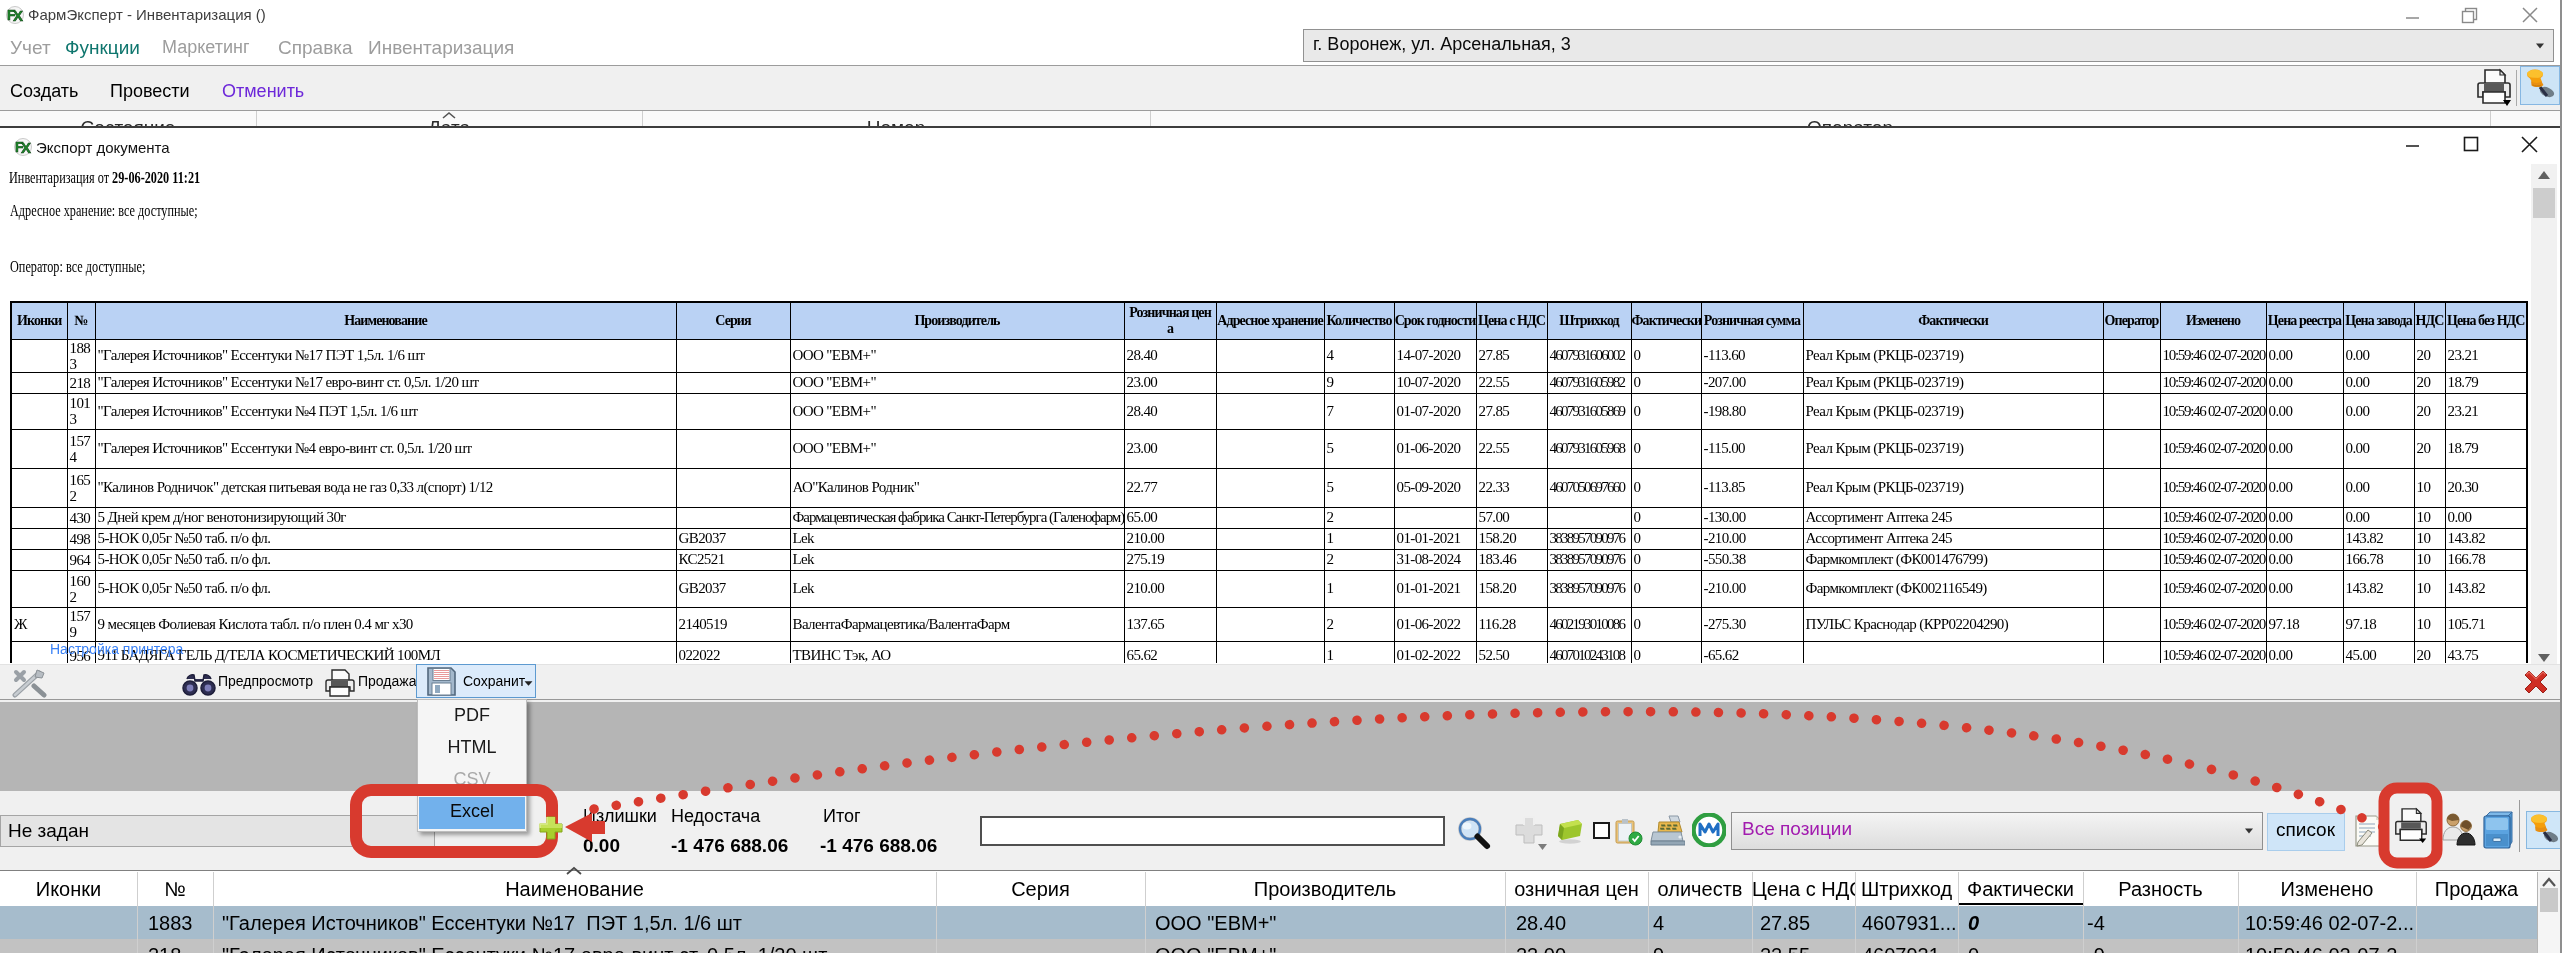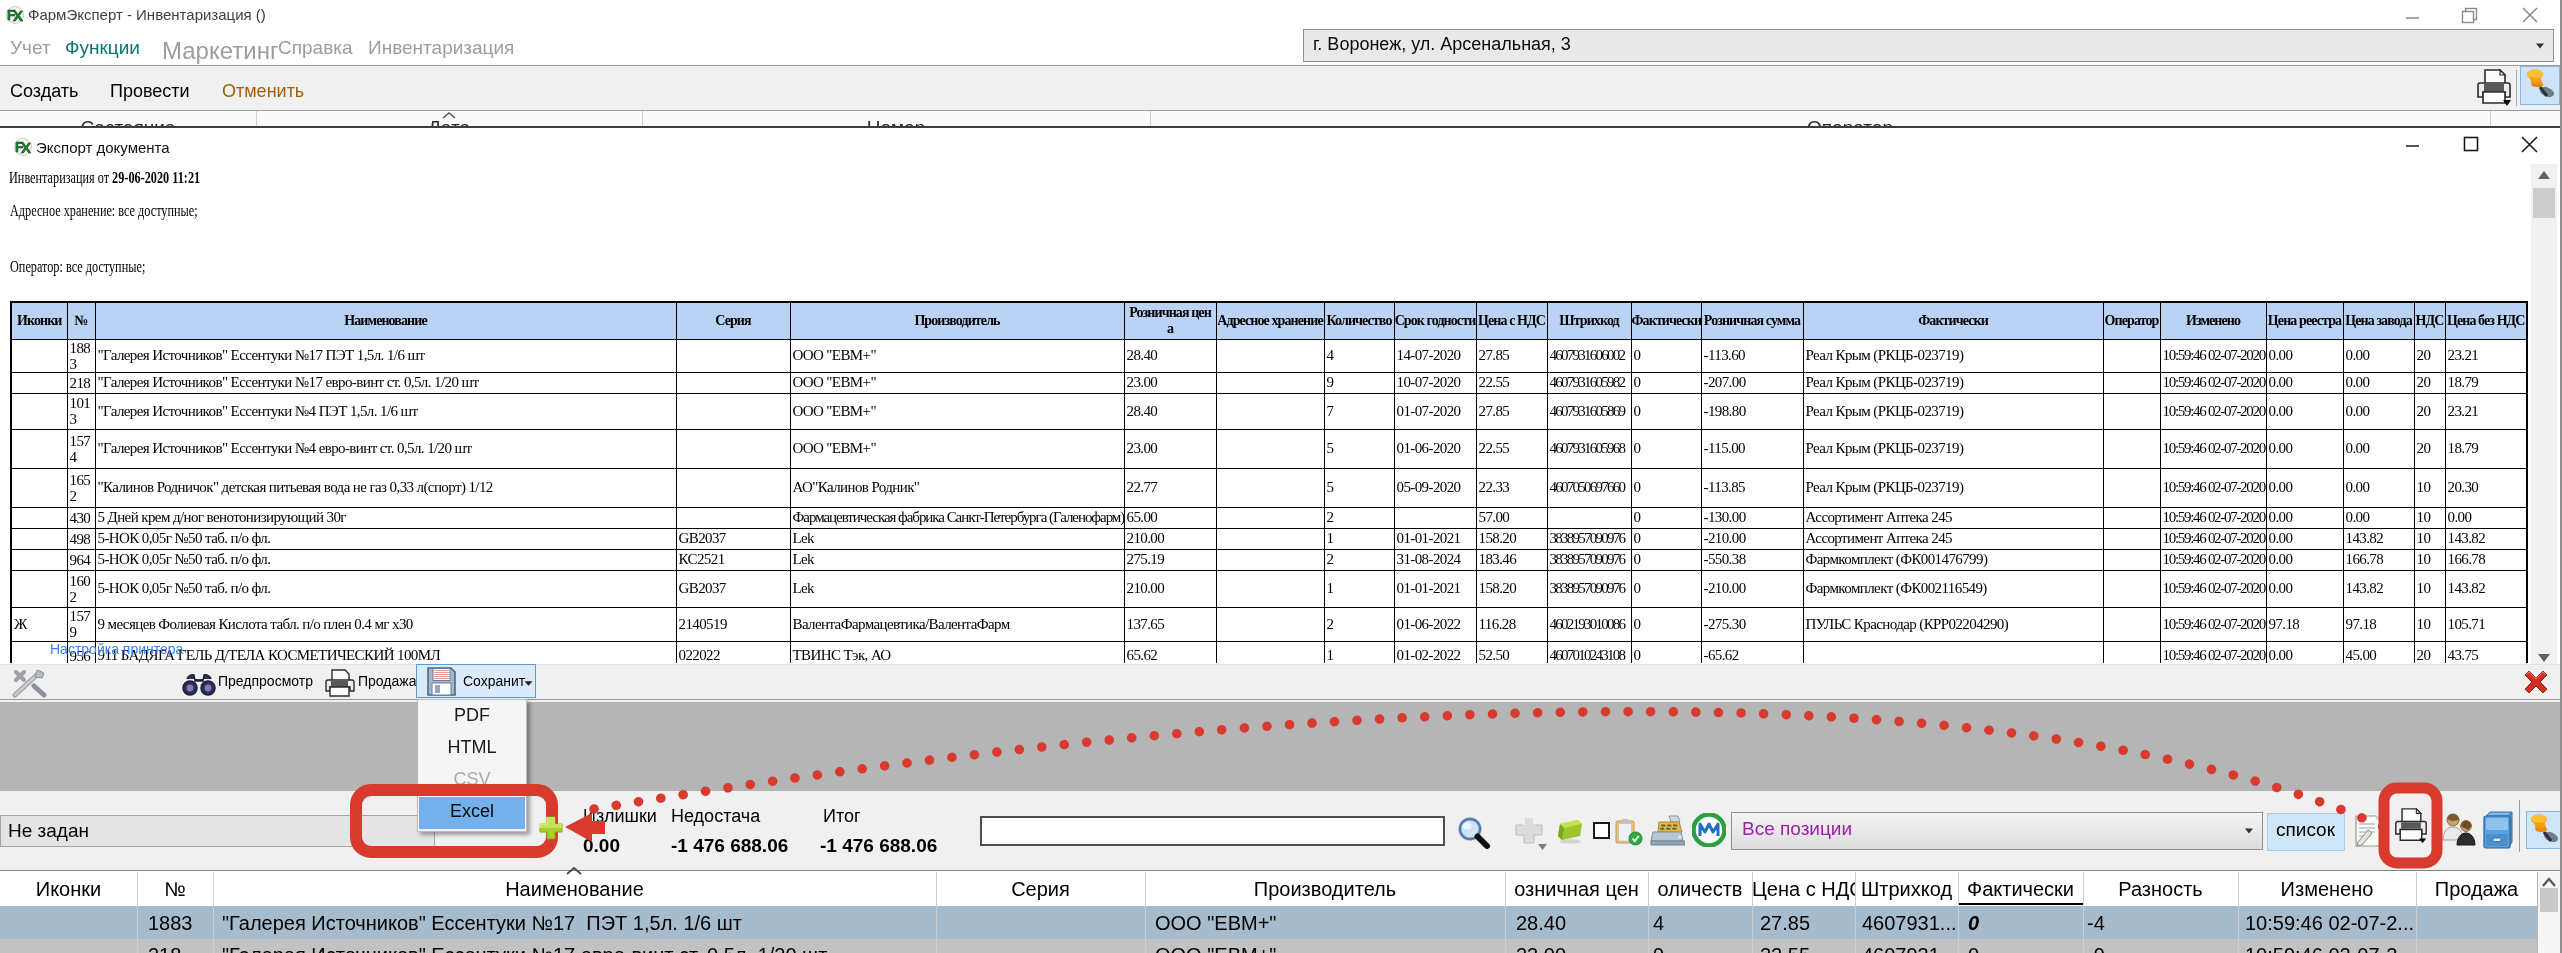--- a/index.html
+++ b/index.html
@@ -26,34 +26,34 @@
 <div class="abs" style="left:28px;top:6px;font-size:15px;color:#3f3f3f;">ФармЭксперт - Инвентаризация ()</div>
 <svg class="abs" style="left:2395px;top:5px" width="155" height="20" viewBox="0 0 155 20">
   <path d="M11 13h13" stroke="#8a8a8a" stroke-width="1.5" fill="none"></path>
   <rect x="70.5" y="3.5" width="11" height="11" fill="none" stroke="#8a8a8a" stroke-width="1.4"></rect>
   <rect x="67.5" y="6.5" width="11" height="11" fill="#fff" stroke="#8a8a8a" stroke-width="1.4"></rect>
   <path d="M128 3l14 14M142 3l-14 14" stroke="#8a8a8a" stroke-width="1.5"></path>
 </svg>
 
 <div class="abs" style="left:10px;top:37px;font-size:19px;color:#9d9d9d;">Учет</div>
 <div class="abs" style="left:65px;top:37px;font-size:19px;color:#0f766e;">Функции</div>
-<div class="abs" style="left:162px;top:37px;font-size:24px;color:#9d9d9d;">Маркетинг</div>
+<div class="abs" style="left:162px;top:37px;font-size:18px;color:#9d9d9d;">Маркетинг</div>
 <div class="abs" style="left:278px;top:37px;font-size:19px;color:#9d9d9d;">Справка</div>
 <div class="abs" style="left:368px;top:37px;font-size:19px;color:#9d9d9d;">Инвентаризация</div>
 
 <div class="abs" style="left:1303px;top:29px;width:1251px;height:33px;background:#e9e9e9;border:1px solid #919191;box-sizing:border-box;"></div>
 <div class="abs" style="left:1313px;top:34px;font-size:18px;color:#0a0a0a;">г. Воронеж, ул. Арсенальная, 3</div>
 <svg class="abs" style="left:2534px;top:42px" width="12" height="8" viewBox="0 0 12 8">
     <path d="M2 1.5l4 5 4-5z" fill="#333"></path>
   </svg>
 
 <div class="abs" style="left:0;top:65px;width:2562px;height:46px;background:#f0f0f0;border-top:1px solid #9c9c9c;border-bottom:1px solid #9c9c9c;box-sizing:border-box;"></div>
 <div class="abs" style="left:10px;top:81px;font-size:18px;color:#000;">Создать</div>
 <div class="abs" style="left:110px;top:81px;font-size:18px;color:#000;">Провести</div>
-<div class="abs" style="left:222px;top:81px;font-size:18px;color:#a16207;">Отменить</div>
+<div class="abs" style="left:222px;top:81px;font-size:18px;color:#6d28d9;">Отменить</div>
 
 <svg class="abs" style="left:2476px;top:67px" width="36" height="40" viewBox="0 0 36 40">
   <path d="M9 3h15l5 5v10H9z" fill="#fbfbfb" stroke="#2b2b2b" stroke-width="1.6"></path>
   <path d="M24 3l5 5h-5z" fill="#e8e8e8" stroke="#2b2b2b" stroke-width="1.2"></path>
   <path d="M4 16h28a2 2 0 0 1 2 2v12h-5v-5H7v5H2V18a2 2 0 0 1 2-2z" fill="#ececec" stroke="#2b2b2b" stroke-width="1.6"></path>
   <rect x="8" y="17" width="20" height="7" fill="#585858"></rect>
   <path d="M7 25h22v11H7z" fill="#fdfdfd" stroke="#2b2b2b" stroke-width="1.6"></path>
   <path d="M27 33l8 0-4 6z" fill="#000"></path>
 </svg>
 <div class="abs" style="left:2516px;top:70px;width:1px;height:36px;background:#aaa;"></div>

